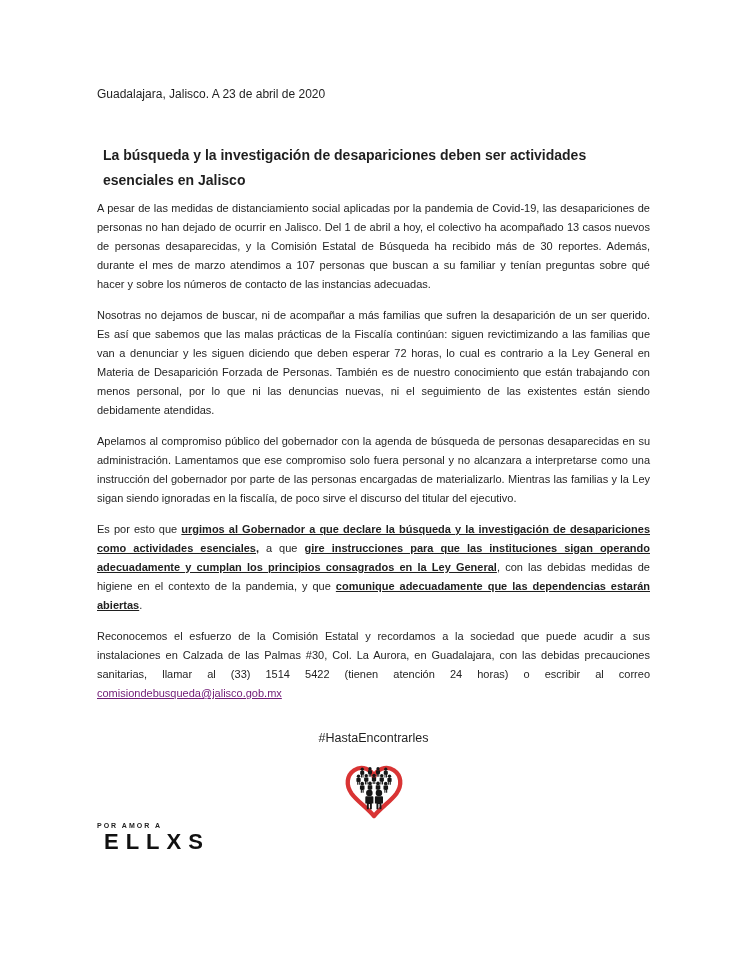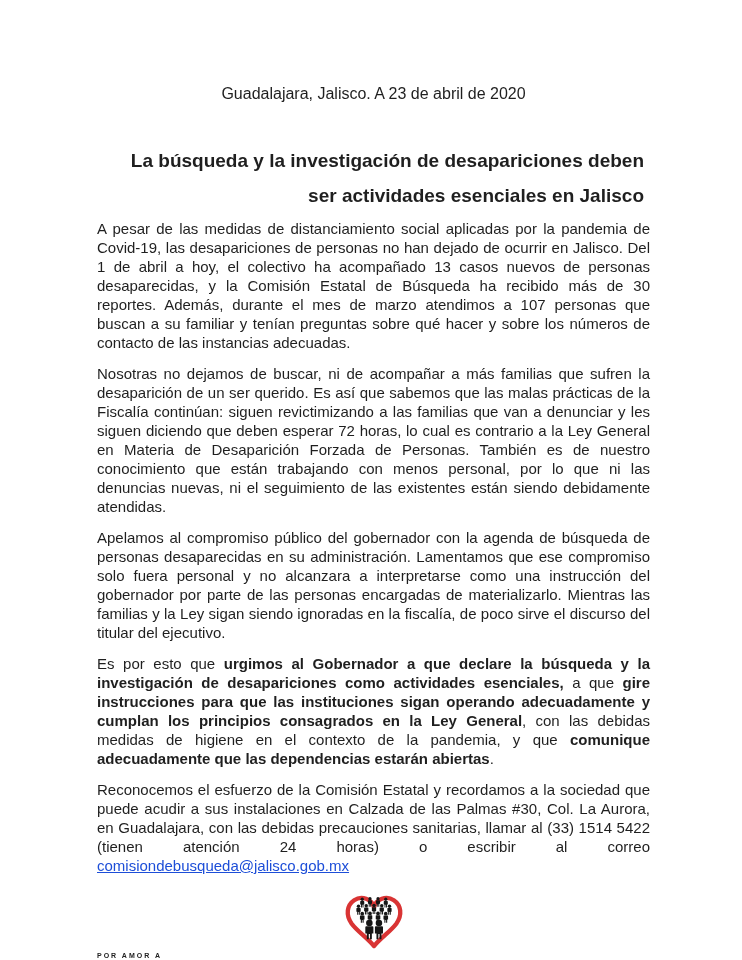--- a/index.html
+++ b/index.html
@@ -15,41 +15,41 @@
     overflow: hidden;
   }
   .content {
     position: absolute;
     left: 97px;
     top: 0;
     width: 553px;
   }
   .dateline {
     margin-top: 86px;
-    text-align: center;
-    font-size: 16px;
+    text-align: left;
+    font-size: 12px;
     line-height: 16px;
   }
   .title {
-    font-size: 19px;
+    font-size: 14px;
     font-weight: bold;
-    text-align: right;
-    line-height: 35px;
+    text-align: left;
+    line-height: 25px;
     margin: 41px 0 6px 0;
     padding: 0 6px;
   }
   .body-para {
-    font-size: 15px;
+    font-size: 11px;
     line-height: 19px;
     text-align: justify;
     margin: 0 0 12px 0;
   }
-  .body-para strong { font-weight: 700; }
+  .body-para strong { font-weight: 700; text-decoration: underline; }
   .email-link {
-    color: #1d4ed8;
+    color: #701a75;
     cursor: pointer;
   }
   .hashtag {
     text-align: center;
     font-size: 12.5px;
     margin-top: 28px;
   }
   .logo {
     margin-top: 19px;
   }
@@ -84,20 +84,21 @@
 
     <p class="body-para">Nosotras no dejamos de buscar, ni de acompañar a más familias que sufren la desaparición de un ser querido. Es así que sabemos que las malas prácticas de la Fiscalía continúan: siguen revictimizando a las familias que van a denunciar y les siguen diciendo que deben esperar 72 horas, lo cual es contrario a la Ley General en Materia de Desaparición Forzada de Personas. También es de nuestro conocimiento que están trabajando con menos personal, por lo que ni las denuncias nuevas, ni el seguimiento de las existentes están siendo debidamente atendidas.</p>
 
     <p class="body-para">Apelamos al compromiso público del gobernador con la agenda de búsqueda de personas desaparecidas en su administración. Lamentamos que ese compromiso solo fuera personal y no alcanzara a interpretarse como una instrucción del gobernador por parte de las personas encargadas de materializarlo. Mientras las familias y la Ley sigan siendo ignoradas en la fiscalía, de poco sirve el discurso del titular del ejecutivo.</p>
 
     <p class="body-para"><span>Es por esto que </span><strong>urgimos al Gobernador a que declare la búsqueda y la investigación de desapariciones como actividades esenciales,</strong><span> a que </span><strong>gire instrucciones para que las instituciones sigan operando adecuadamente y cumplan los principios consagrados en la Ley General</strong><span>, con las debidas medidas de higiene en el contexto de la pandemia, y que </span><strong>comunique adecuadamente que las dependencias estarán abiertas</strong><span>.</span></p>
 
 
     <p class="body-para"><span>Reconocemos el esfuerzo de la Comisión Estatal y recordamos a la sociedad que puede acudir a sus instalaciones en Calzada de las Palmas #30, Col. La Aurora, en Guadalajara, con las debidas precauciones sanitarias, llamar al (33) 1514 5422 (tienen atención 24 horas) o escribir al correo </span><a href="#" class="email-link">comisiondebusqueda@jalisco.gob.mx</a></p>
 
+    <div class="hashtag">#HastaEncontrarles</div>
 
     <div class="logo">
       <svg width="62" height="57" viewBox="0 0 100 92" aria-hidden="true">
         <defs>
           <g id="fig">
             <circle cx="0" cy="3.2" r="3.4"></circle>
             <path d="M -4.2 7.6 Q -4.2 6.6 -3.2 6.6 L 3.2 6.6 Q 4.2 6.6 4.2 7.6 L 4.2 14 L 2.6 14 L 2.6 20 L 0.6 20 L 0.6 14.6 L -0.6 14.6 L -0.6 20 L -2.6 20 L -2.6 14 L -4.2 14 Z"></path>
           </g>
         </defs>
 

